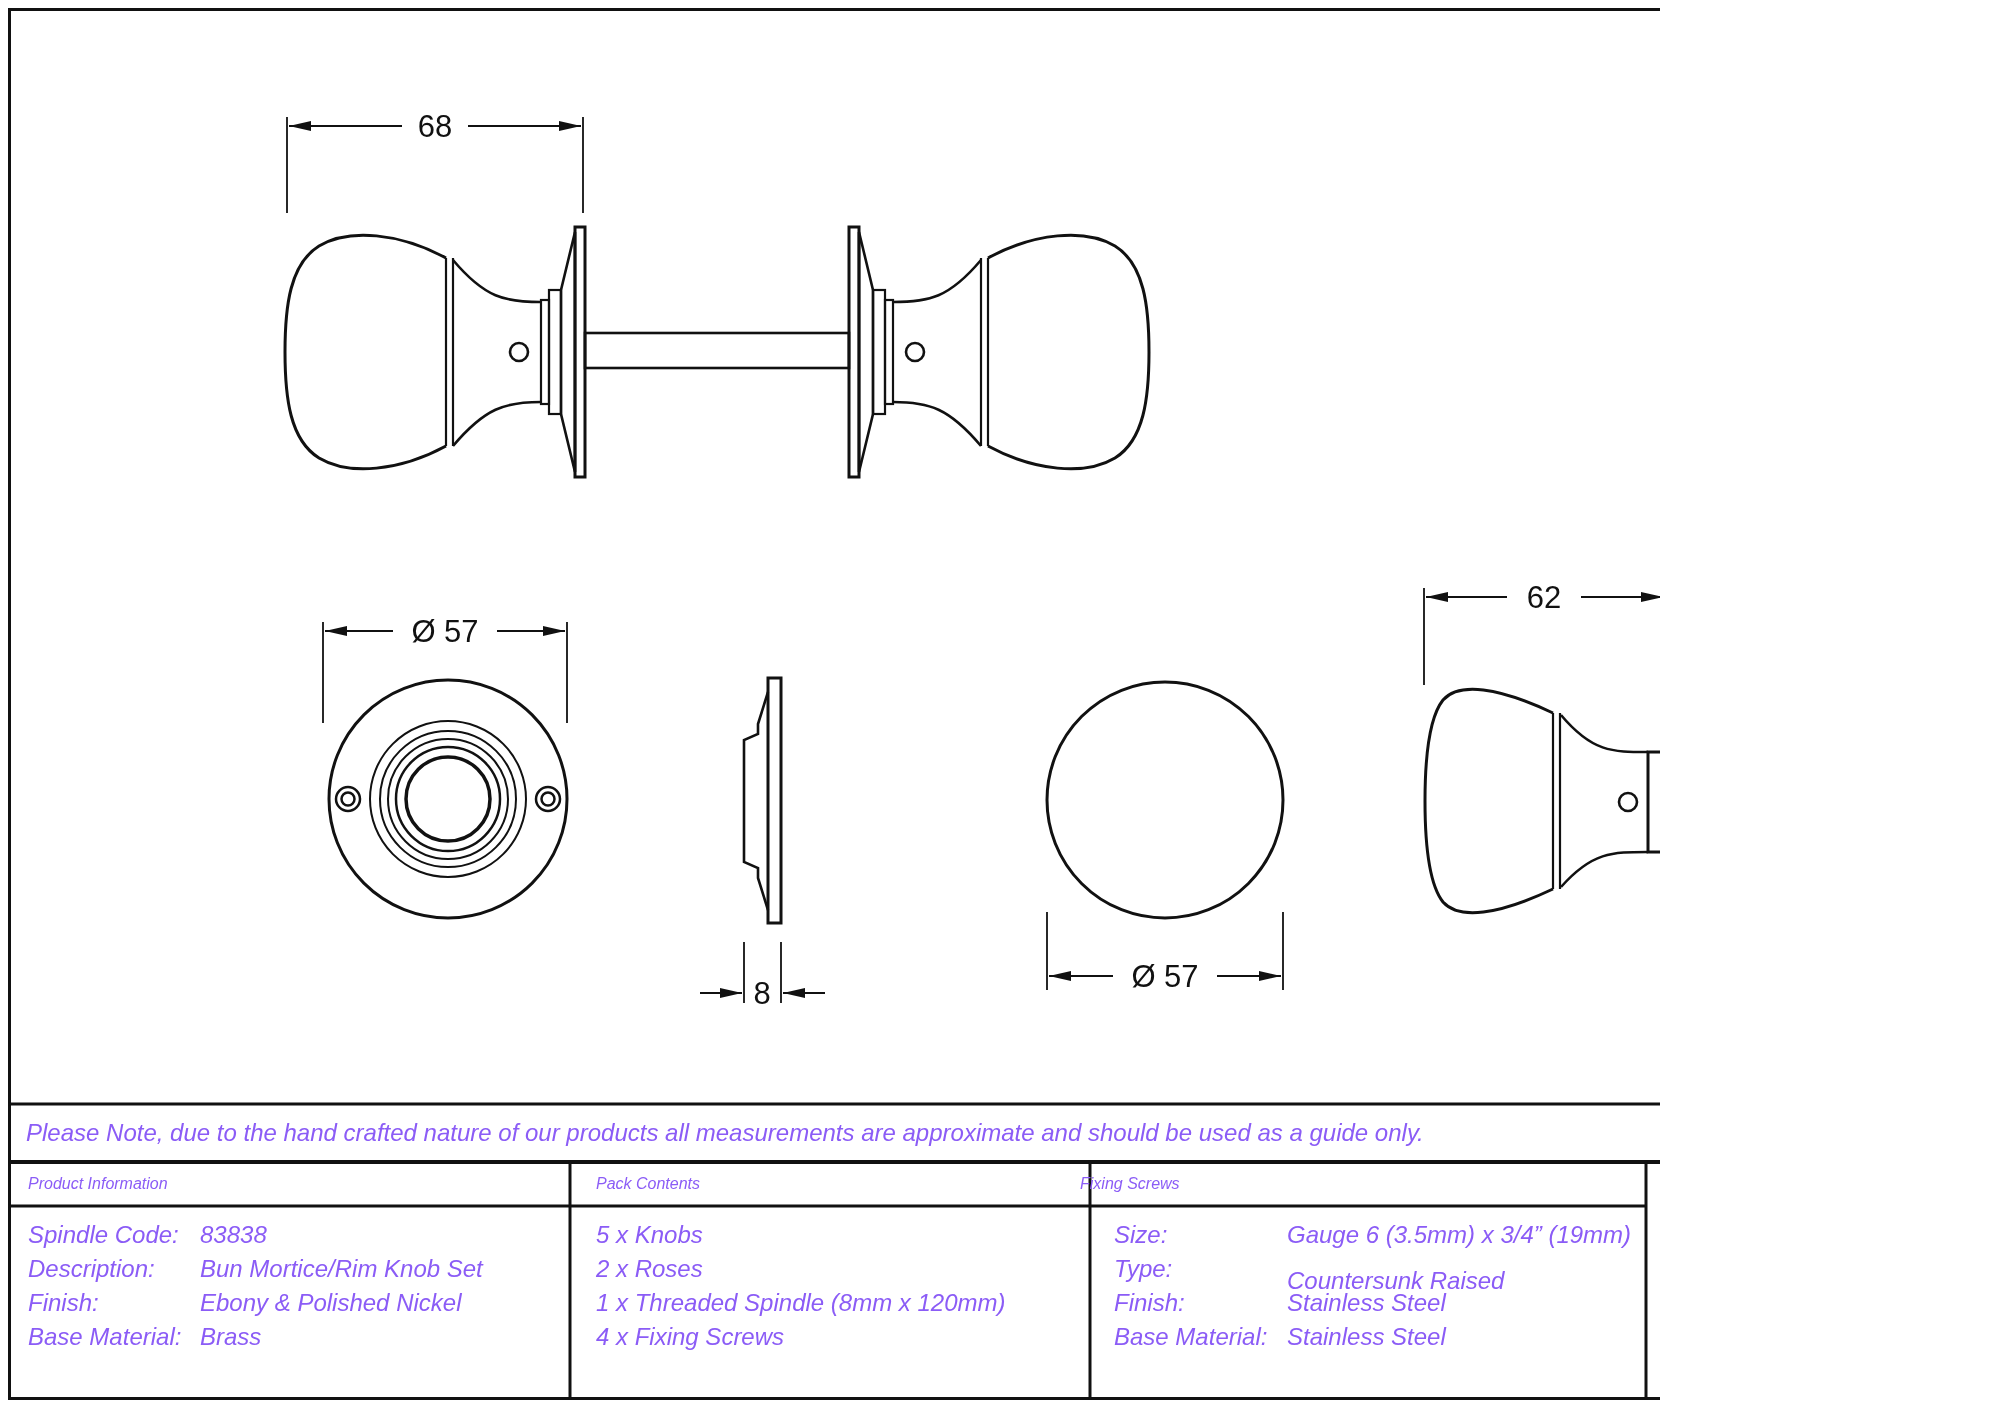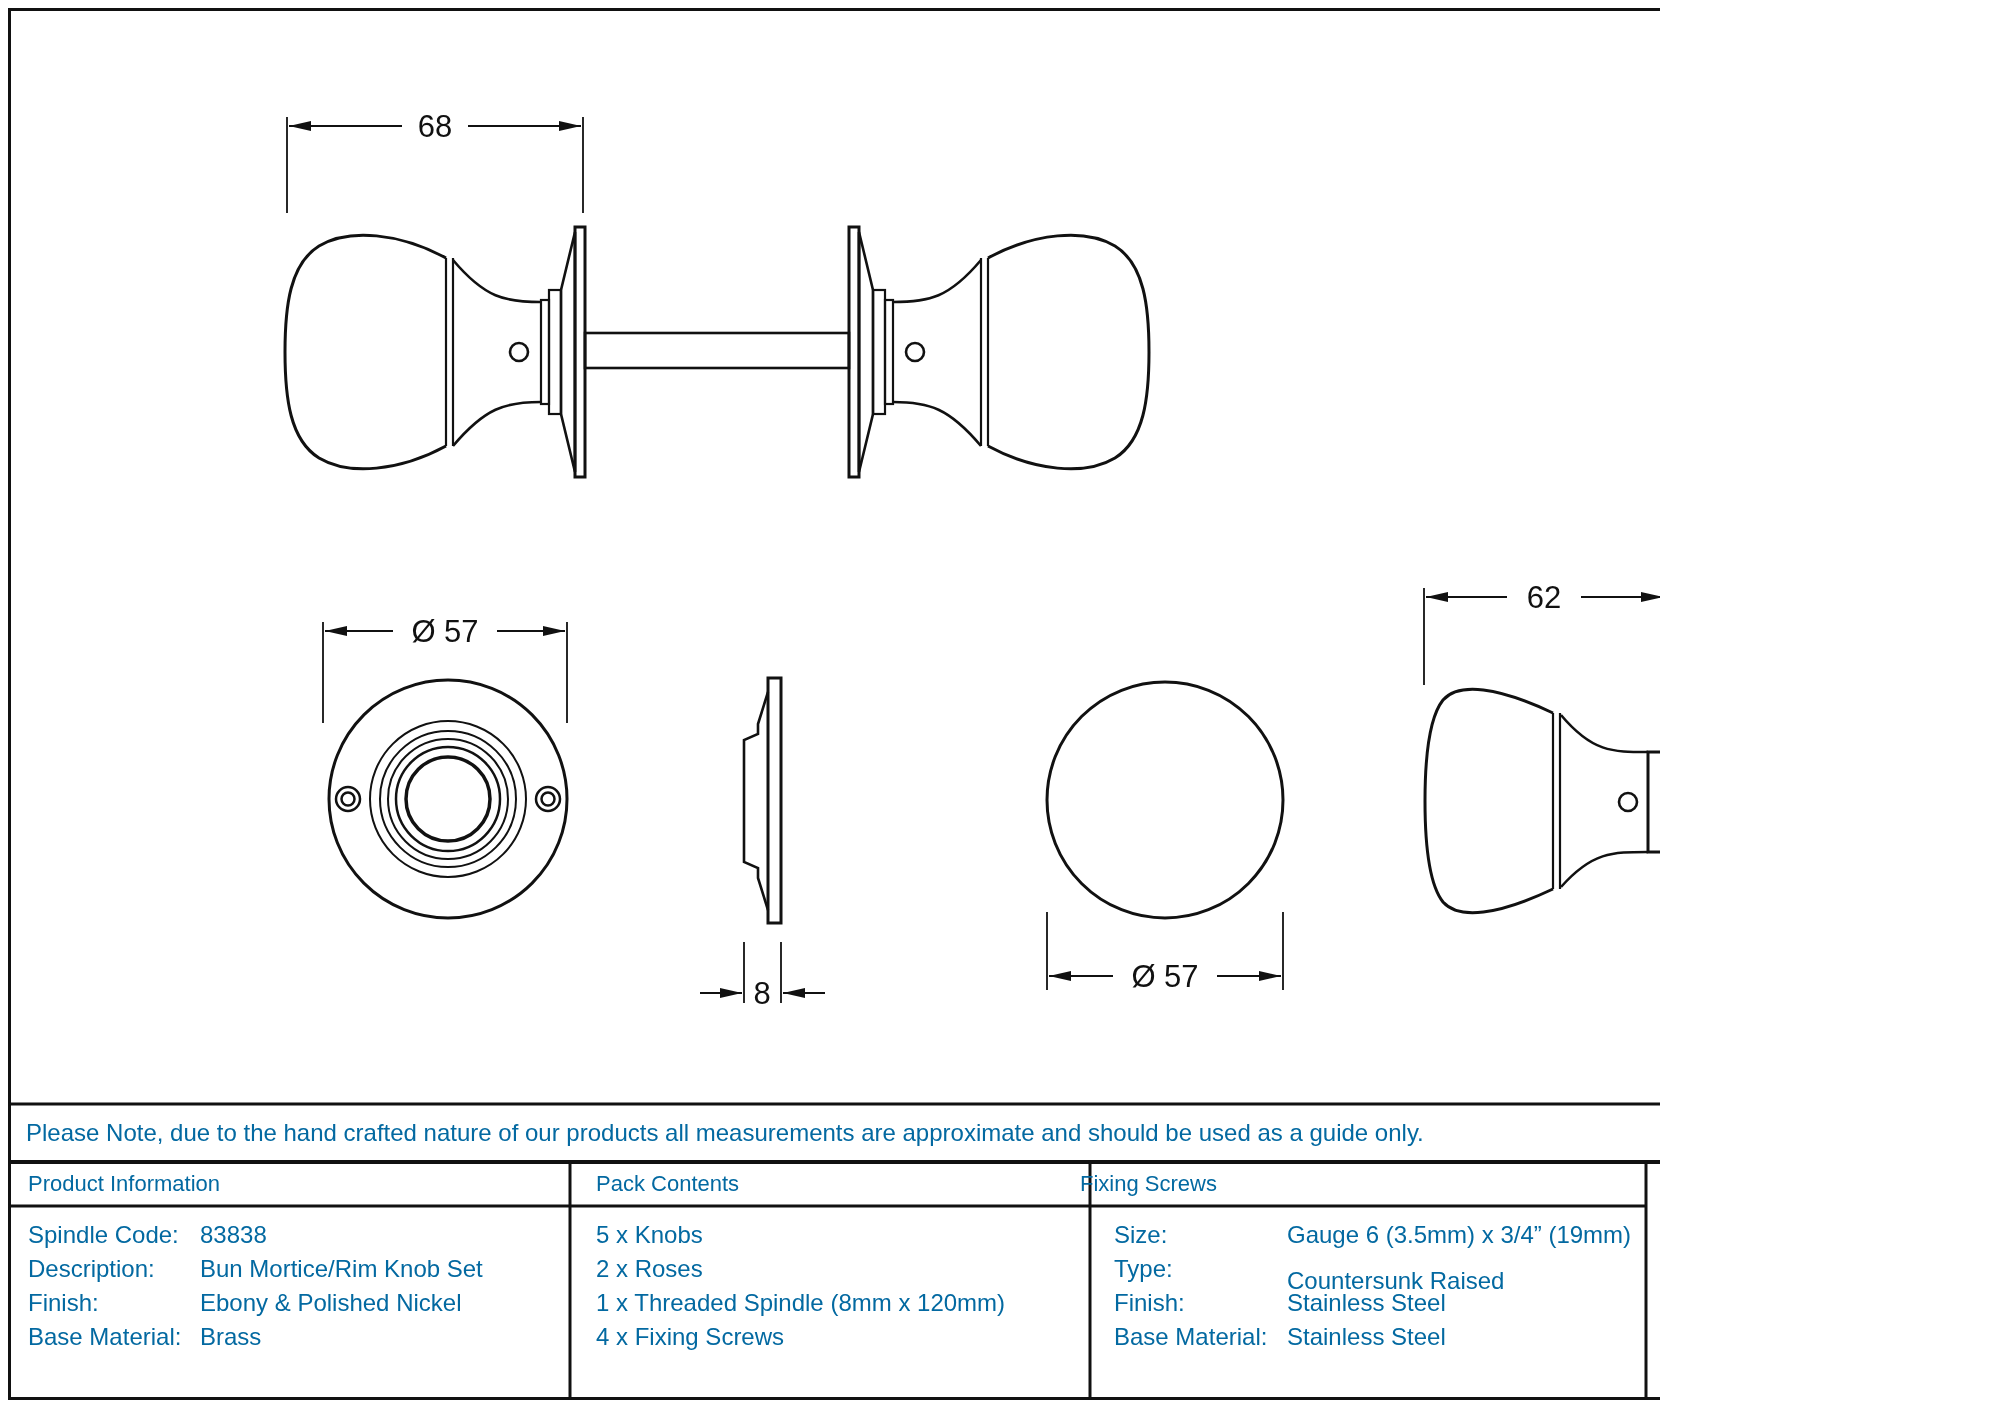--- a/index.html
+++ b/index.html
@@ -1,20 +1,20 @@
 <!DOCTYPE html>
 <html><head>
 <meta charset="utf-8">
 <style>
   html,body{margin:0;padding:0;background:#ffffff;}
   #page{position:relative;width:1660px;height:1406px;background:#ffffff;overflow:hidden;
         font-family:"Liberation Sans",sans-serif;color:#111;}
   #linework{position:absolute;left:0;top:0;}
-  .txt{position:absolute;white-space:nowrap;font-size:24px;color:#0369a1;}
-  .hdr{font-size:22px;}
+  .txt{position:absolute;white-space:nowrap;font-size:24px;color:#8b5cf6;font-style:italic;}
+  .hdr{font-size:16px;}
   svg text{font-family:"Liberation Sans",sans-serif;font-size:31px;fill:#111;}
 </style>
 </head>
 <body>
 
 <div id="page">
 
   <svg id="linework" width="2000" height="1406" viewBox="0 0 2000 1406">
     <defs>
       <marker id="arrow" viewBox="0 0 22 10" refX="22" refY="5" markerWidth="22" markerHeight="10" markerUnits="userSpaceOnUse" orient="auto">

